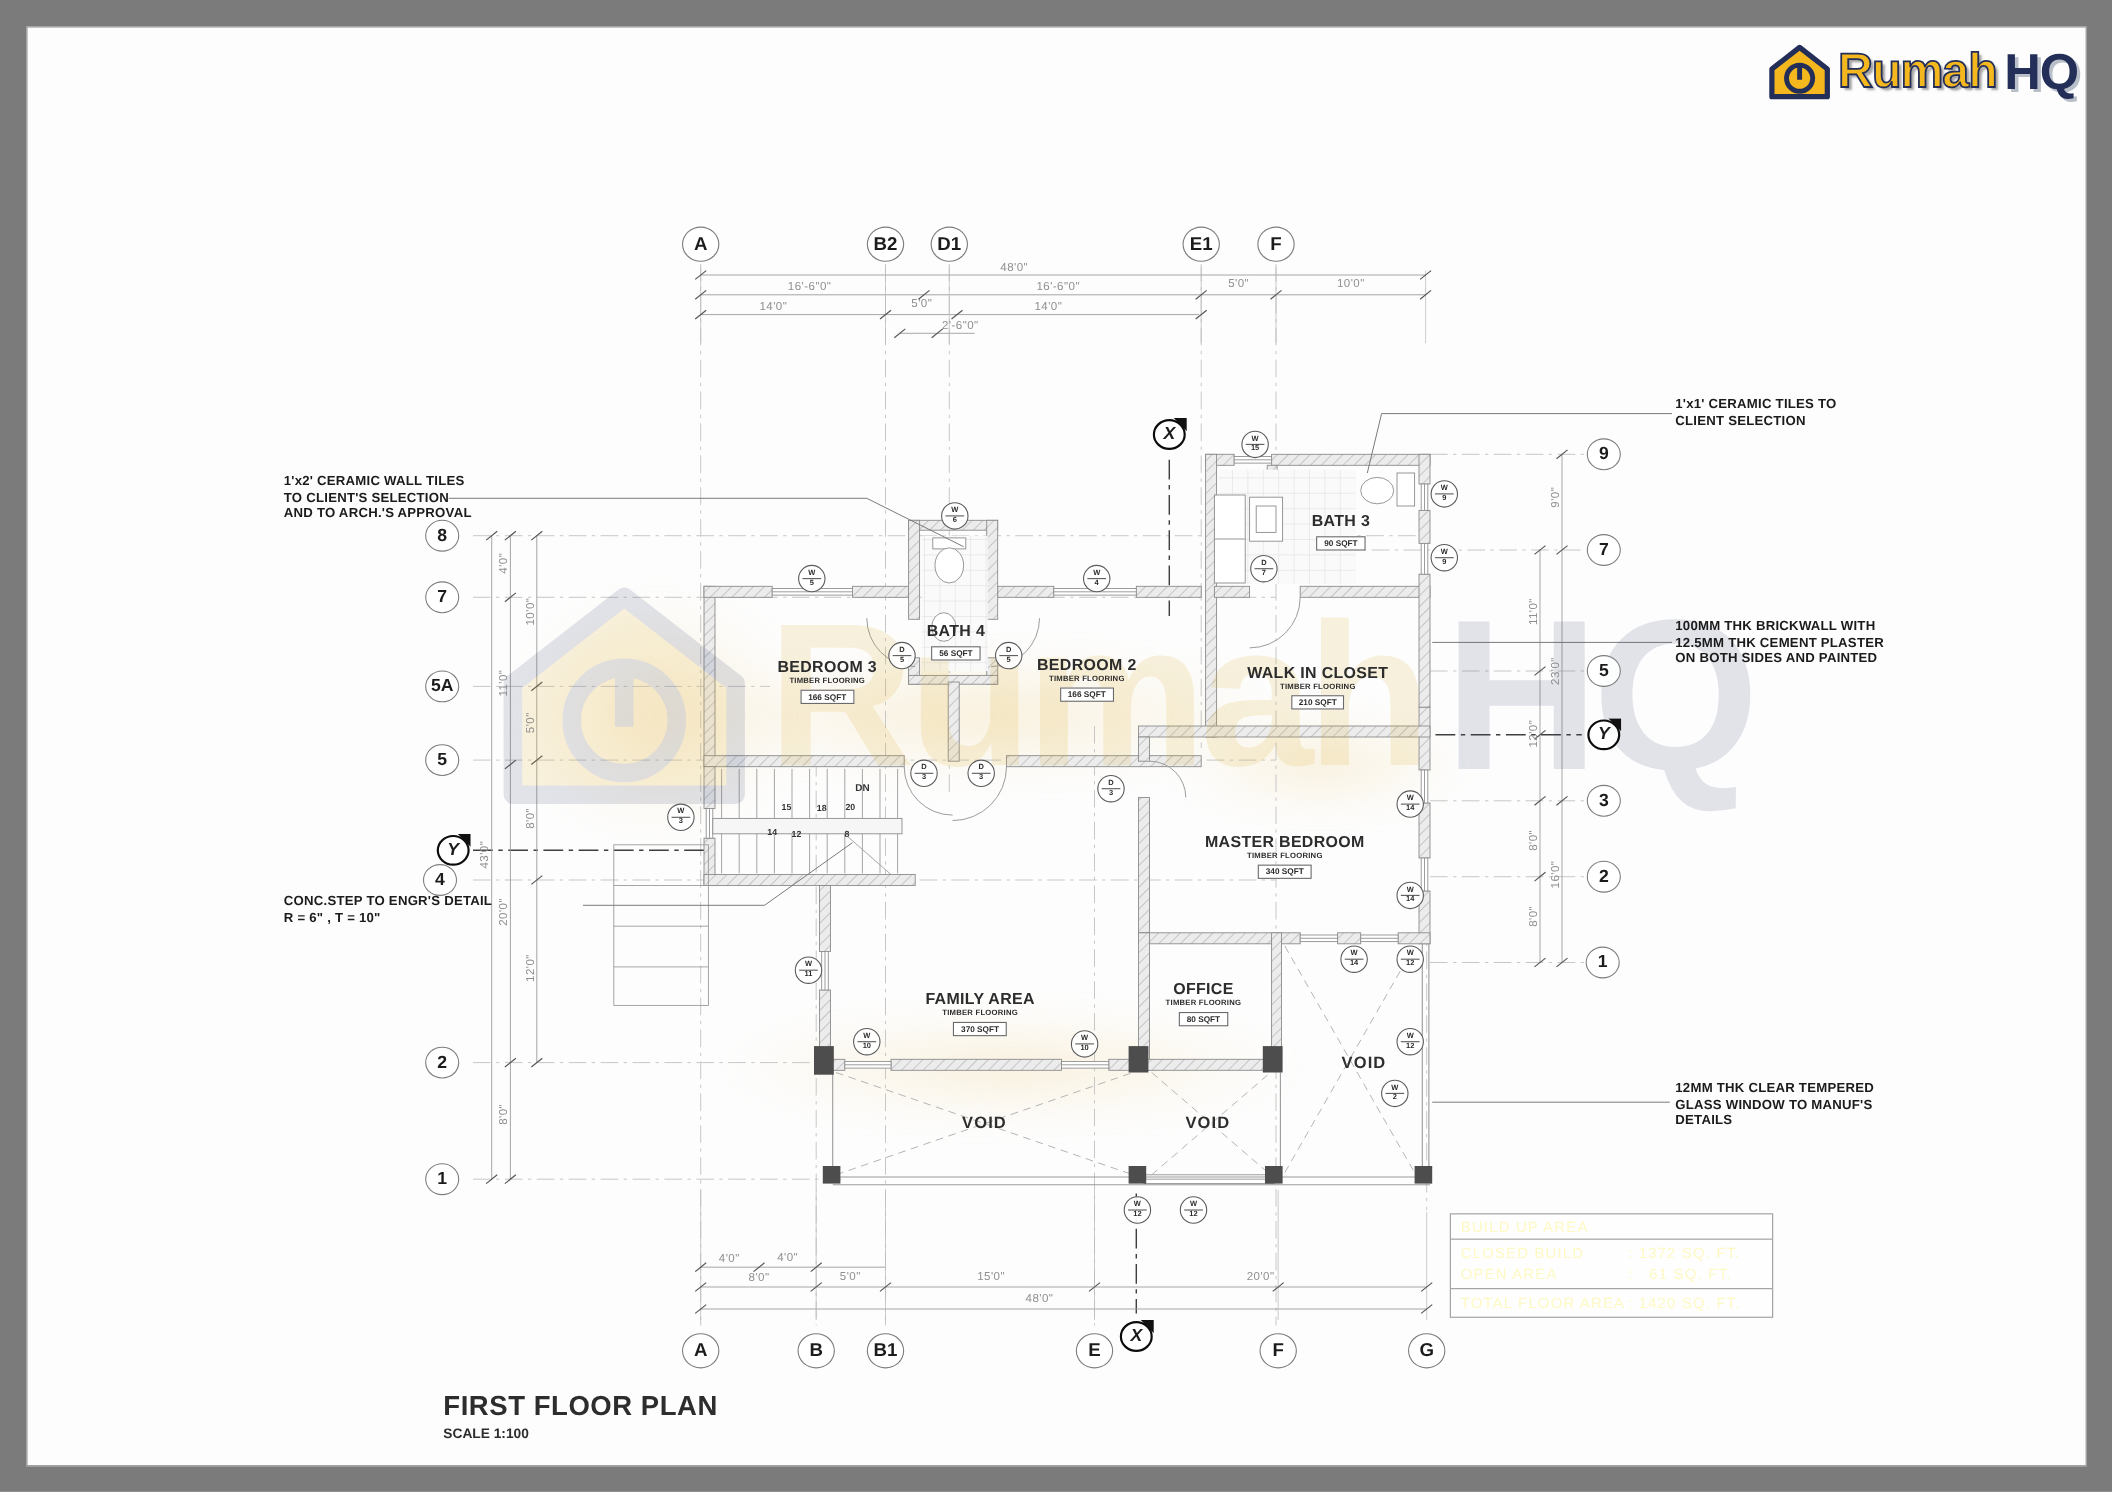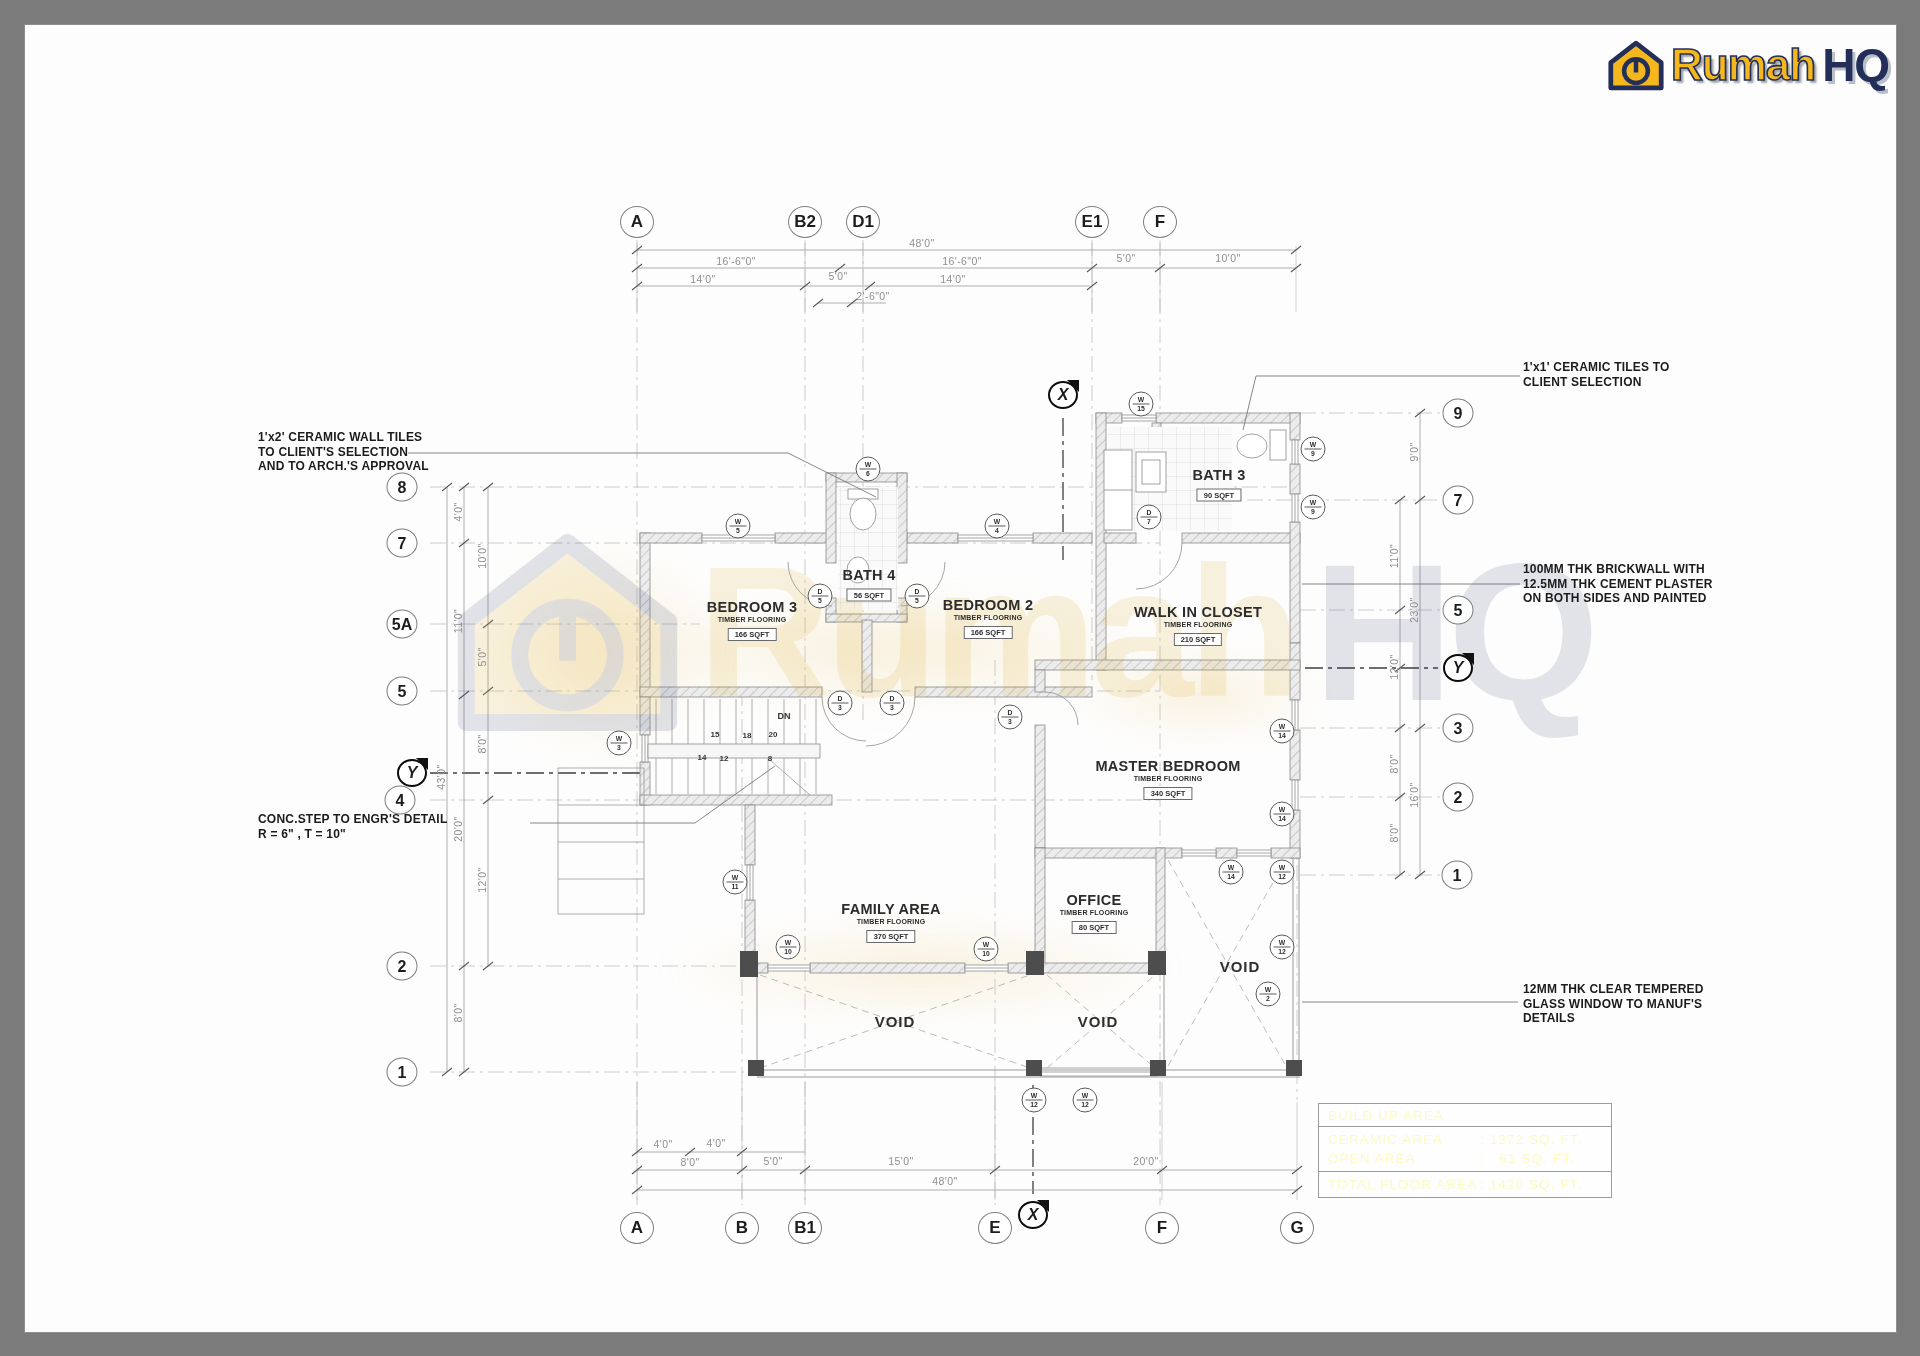--- a/index.html
+++ b/index.html
@@ -388,27 +388,31 @@
   <div class="logo">
     <svg width="56" height="51" viewBox="0 0 40 36">
       <path d="M20 2 L38 16 V34 H2 V16 Z" fill="#f5b71e" stroke="#232f58" stroke-width="3.4" stroke-linejoin="round"></path>
       <circle cx="20" cy="22" r="8.5" fill="none" stroke="#232f58" stroke-width="3.2"></circle>
       <path d="M20 13 v10" stroke="#232f58" stroke-width="3.2"></path>
     </svg>
     <span class="logo-rumah">Rumah</span>
     <span class="logo-hq">HQ</span>
   </div>
 
+  <div class="titleblock">
+    <div class="tb-title">FIRST FLOOR PLAN</div>
+    <div class="tb-scale">SCALE 1:100</div>
+  </div>
 
   <div class="area-table">
     <div class="at-header">BUILD UP AREA</div>
     <div class="at-body">
 
     <div class="at-row">
-          <span class="lbl">CERAMIC AREA</span>
+          <span class="lbl">CLOSED BUILD</span>
           <span class="val">: 1372 SQ. FT.</span>
         </div>
         <div class="at-row">
           <span class="lbl">OPEN AREA</span>
           <span class="val">:   61 SQ. FT.</span>
         </div>
       </div>
     <div class="at-total">
       <span class="lbl">TOTAL FLOOR AREA</span>
       <span class="val">: 1420 SQ. FT.</span>

